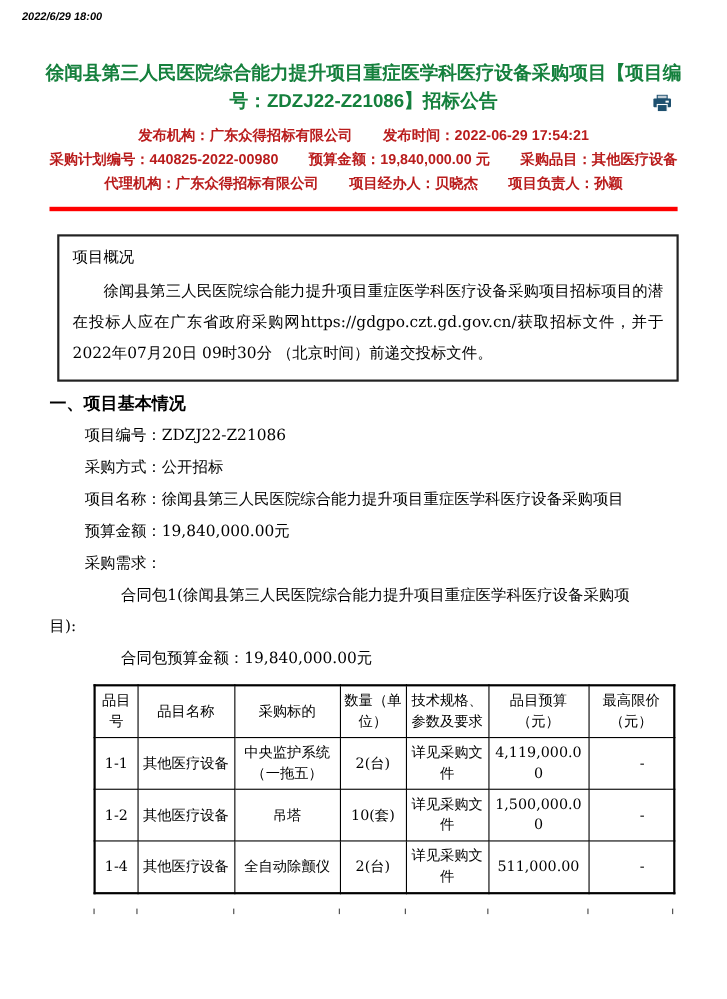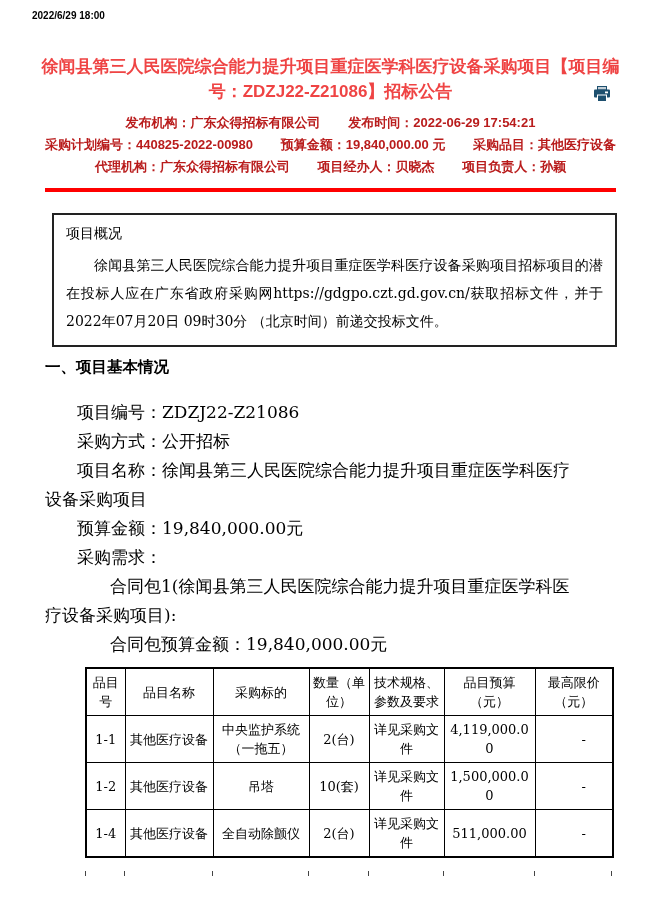--- a/index.html
+++ b/index.html
@@ -9,27 +9,27 @@
     font-family:"DejaVu Serif","Liberation Serif",serif; color:#000;
   }
   .page { position:relative; width:661px; height:908px; }
 
   
   .print-header {
     position:relative; height:24px; padding-top:10px;
     font-family:"Liberation Sans","DejaVu Sans",sans-serif;
     font-weight:bold; font-size:10px; color:#000;
   }
-  .ph-date { position:absolute; left:32px; top:10px; }
+  .ph-date { position:absolute; left:20px; top:10px;font-style:italic; }
   .ph-site { position:absolute; left:0; right:0; top:10px; text-align:center; }
 
   
   .title-wrap { position:relative; margin:30px 40px 0 40px; }
   .announcement-title {
-    color:#ef4444; text-align:center;
+    color:#15803d; text-align:center;
     font-family:"Liberation Sans","DejaVu Sans",sans-serif;
     font-weight:bold; font-size:17px; line-height:25px;
   }
   .printer-btn {
     position:absolute; right:10px; bottom:2px; width:18px; height:16px;
     cursor:pointer; background:none; border:none; padding:0;
   }
 
   
   .meta { margin-top:8px; text-align:center; color:#b91c1c;
@@ -43,21 +43,21 @@
   .overview-box {
     margin:21px 44px 0 52px; border:2px solid #222; padding:8px 12px 10px 12px;
   }
   .overview-title { font-size:14px; margin:2px 0 8px 0; }
   .overview-text {
     font-size:14px; line-height:28px; text-indent:2em; text-align:justify; margin:0;
   }
 
   .section-heading { margin:10px 45px 0 45px; font-size:15.5px; font-weight:bold; }
 
-  .fields { margin:20px 78px 0 45px; font-size:17px; line-height:29px; }
+  .fields { margin:4px 78px 0 45px; font-size:14px; line-height:29px; }
   .fields p { margin:0; text-indent:32px; }
   .fields p.deep { text-indent:65px; }
 
   
   table.items-table {
     margin:8px 0 0 85px; width:527px; border-collapse:collapse;
     font-size:13px; table-layout:fixed; border:2px solid #000;
   }
   .items-table th, .items-table td {
     border:1px solid #000; text-align:center; vertical-align:middle;

